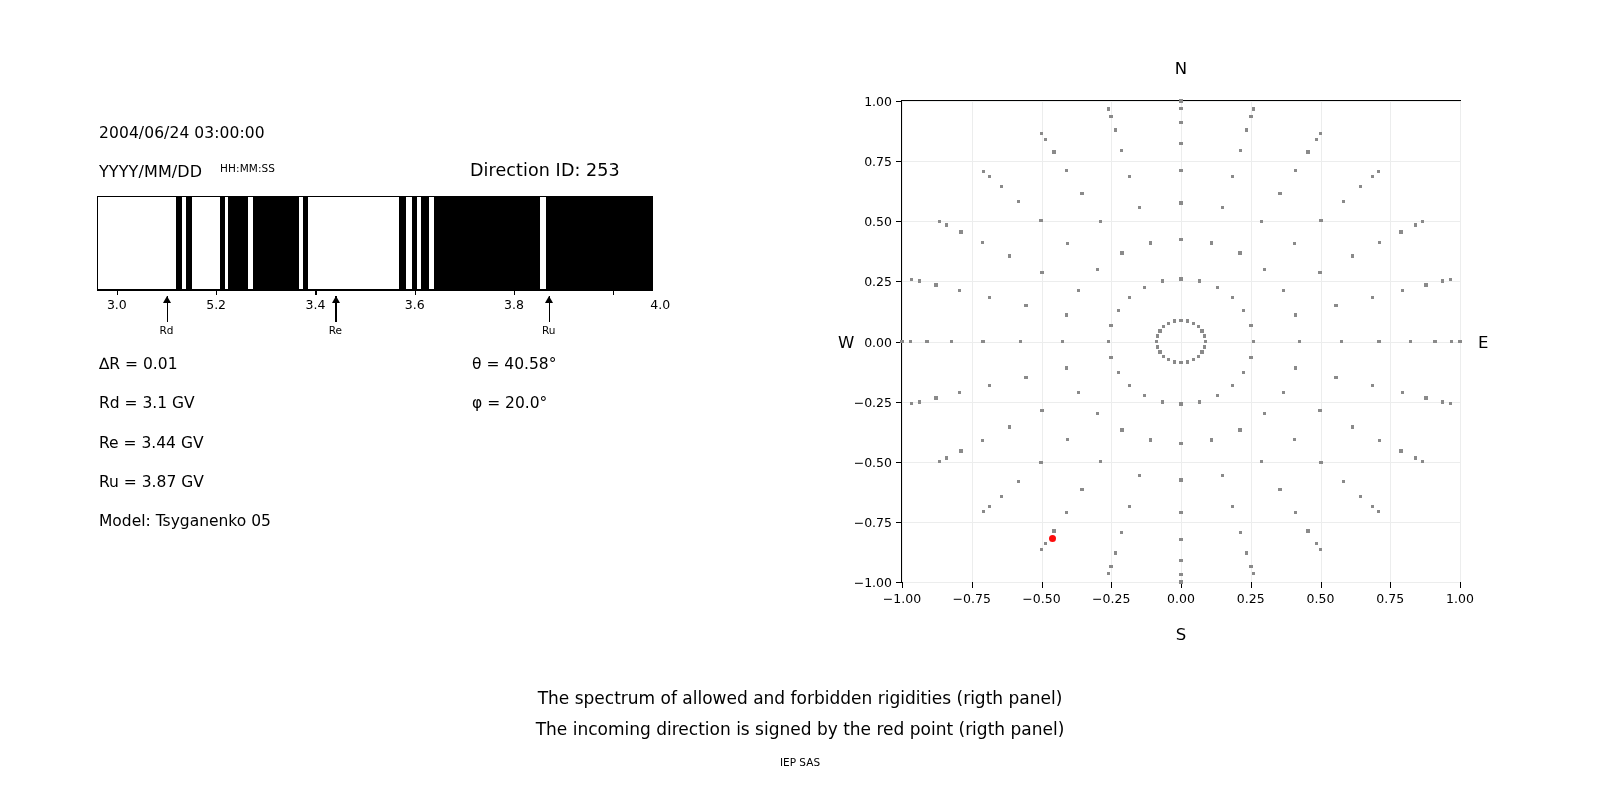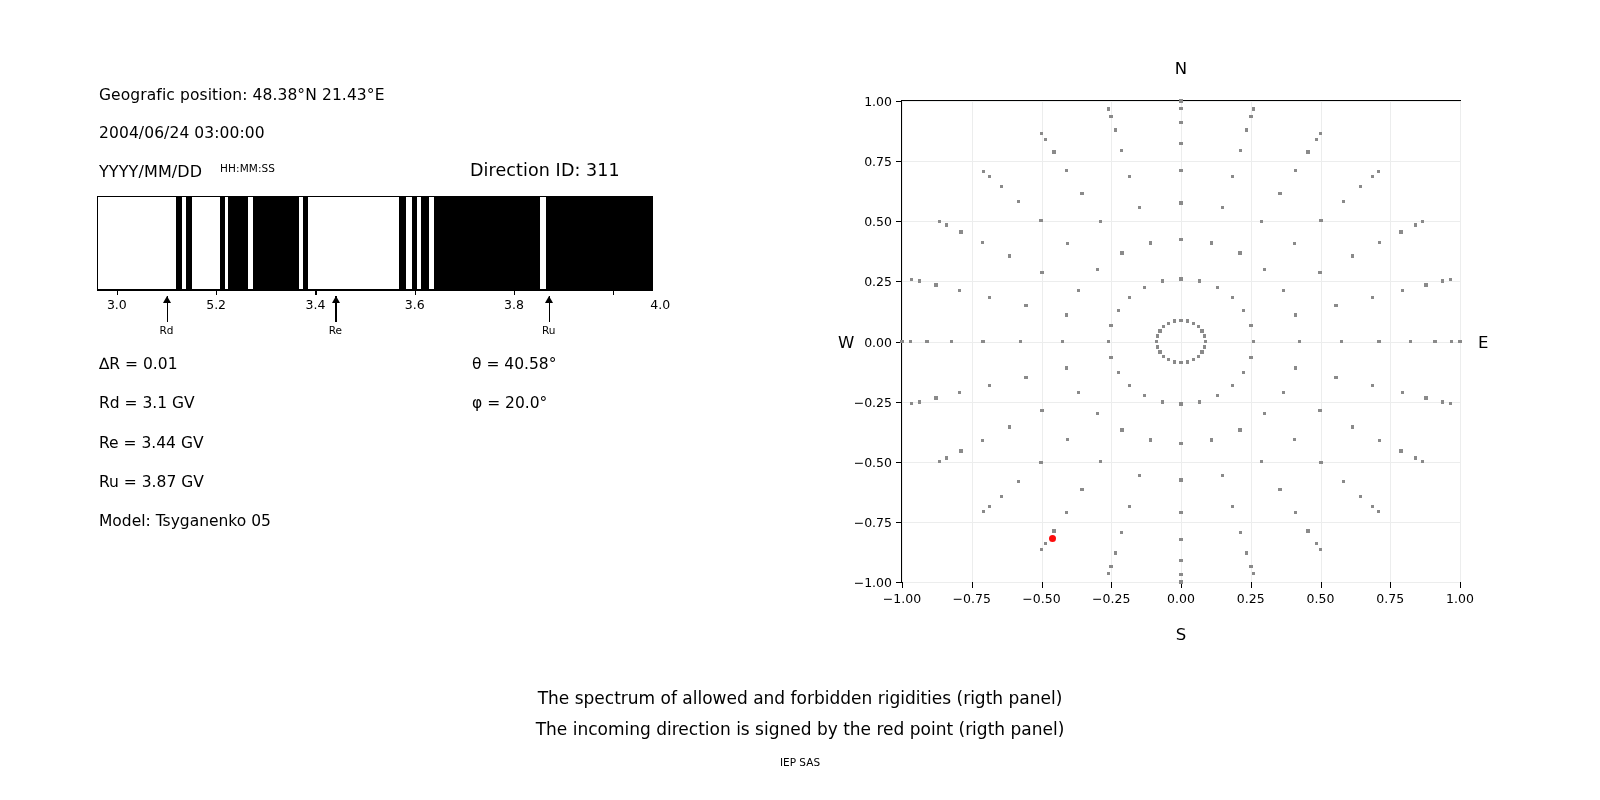--- a/index.html
+++ b/index.html
@@ -68,29 +68,28 @@
   .caption{position:absolute;width:1600px;text-align:center;font-size:17px;color:#000;}
   #caption-1{top:688px;}
   #caption-2{top:719px;}
   #footer{position:absolute;width:1600px;text-align:center;top:756px;font-size:10.5px;color:#000;}
 </style>
 </head>
 <body>
 
 <div id="left-panel">
 
-  <div class="info-line" id="geo-position">Geografic position: 48.38°N 21.43°E</div>
 
   <div class="info-line" id="datetime">2004/06/24 03:00:00</div>
 
   <div class="info-line" id="fmt-date">YYYY/MM/DD</div>
 
   <div class="info-line" id="fmt-time">HH:MM:SS</div>
 
-  <div class="info-line" id="direction-id">Direction ID: 311</div>
+  <div class="info-line" id="direction-id">Direction ID: 253</div>
 
   <div id="spectrum-wrap">
     <div id="spectrum-bar">
         <div class="band" style="left: 78.4357px; width: 5.95714px;"></div>
         <div class="band" style="left: 88.3643px; width: 5.95714px;"></div>
         <div class="band" style="left: 121.625px; width: 4.96429px;"></div>
         <div class="band" style="left: 130.064px; width: 19.8571px;"></div>
         <div class="band" style="left: 154.886px; width: 46.1679px;"></div>
         <div class="band" style="left: 205.025px; width: 4.96429px;"></div>
         <div class="band" style="left: 300.836px; width: 6.95px;"></div>

